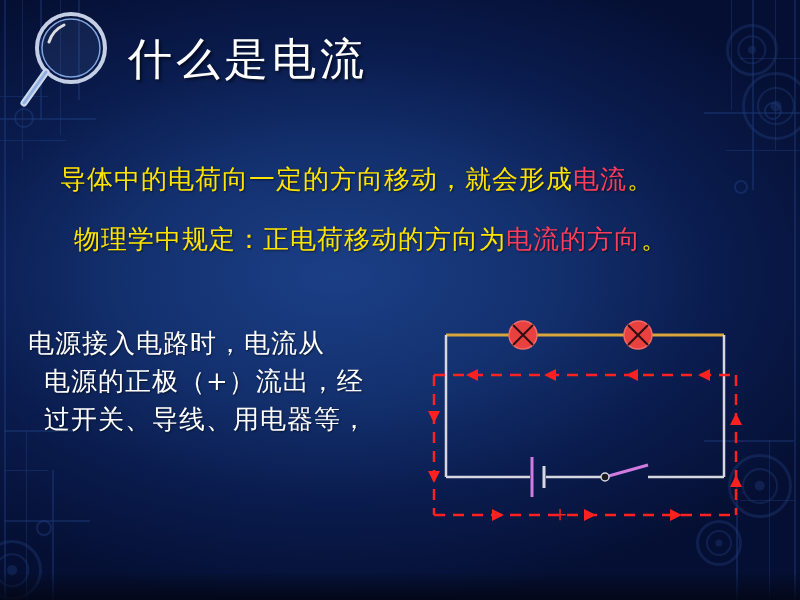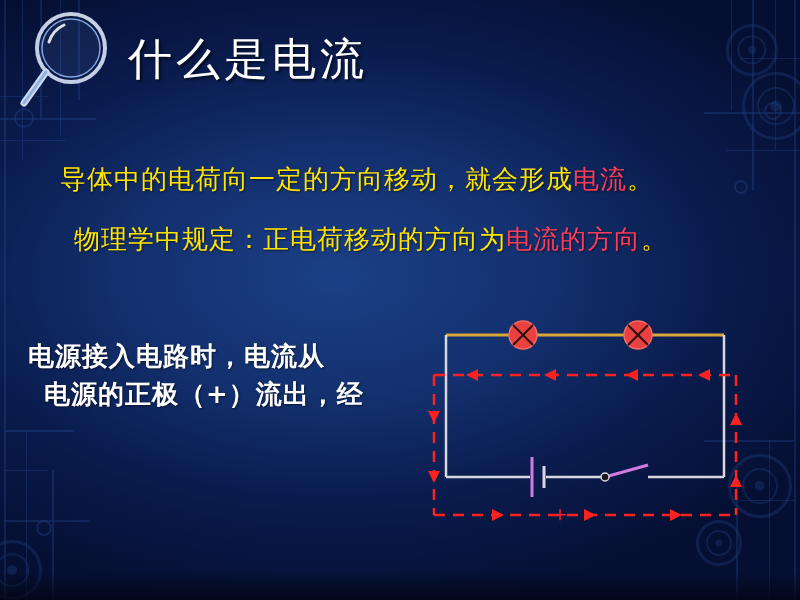--- a/index.html
+++ b/index.html
@@ -99,29 +99,28 @@
     text-shadow: 1px 1px 2px rgba(0,0,0,0.55);
   }
   .line1 { left: 30px; top: 162px; margin-left: 30px; }
   .line2 { left: 42px; top: 222px; margin-left: 32px; }
   .hl { color: #ff3d5a; }
 
   
   .para {
     position: absolute;
     left: 28px;
-    top: 337px;
+    top: 324px;
     width: 400px;
     font-family: "DejaVu Serif", serif;
     color: #ffffff;
     font-size: 26px;
     line-height: 38px;
     letter-spacing: 1px;
     text-shadow: 1px 1px 2px rgba(0,0,0,0.5);
-    font-weight: bold;
   }
   .para div { white-space: nowrap; }
   .para .ind { padding-left: 16px; }
 
   
   .circuit {
     position: absolute;
     left: 420px;
     top: 305px;
     width: 360px;
@@ -196,20 +195,21 @@
     <span>导体中的电荷向一定的方向移动，就会形成</span><span class="hl">电流</span><span>。</span>
   </div>
 
   <div class="line line2">
     <span>物理学中规定：正电荷移动的方向为</span><span class="hl">电流的方向</span><span>。</span>
   </div>
 
   <div class="para">
     <div>电源接入电路时，电流从</div>
     <div class="ind">电源的正极（+）流出，经</div>
+    <div class="ind">过开关、导线、用电器等，</div>
   </div>
 
   <svg class="circuit" viewBox="0 0 360 265">
 
     <line x1="26" y1="30" x2="304" y2="30" stroke="#d8a63a" stroke-width="3"></line>
 
     <line x1="26" y1="30" x2="26" y2="172" stroke="#d7d7e2" stroke-width="2.5"></line>
 
     <line x1="304" y1="30" x2="304" y2="172" stroke="#d7d7e2" stroke-width="2.5"></line>
 

